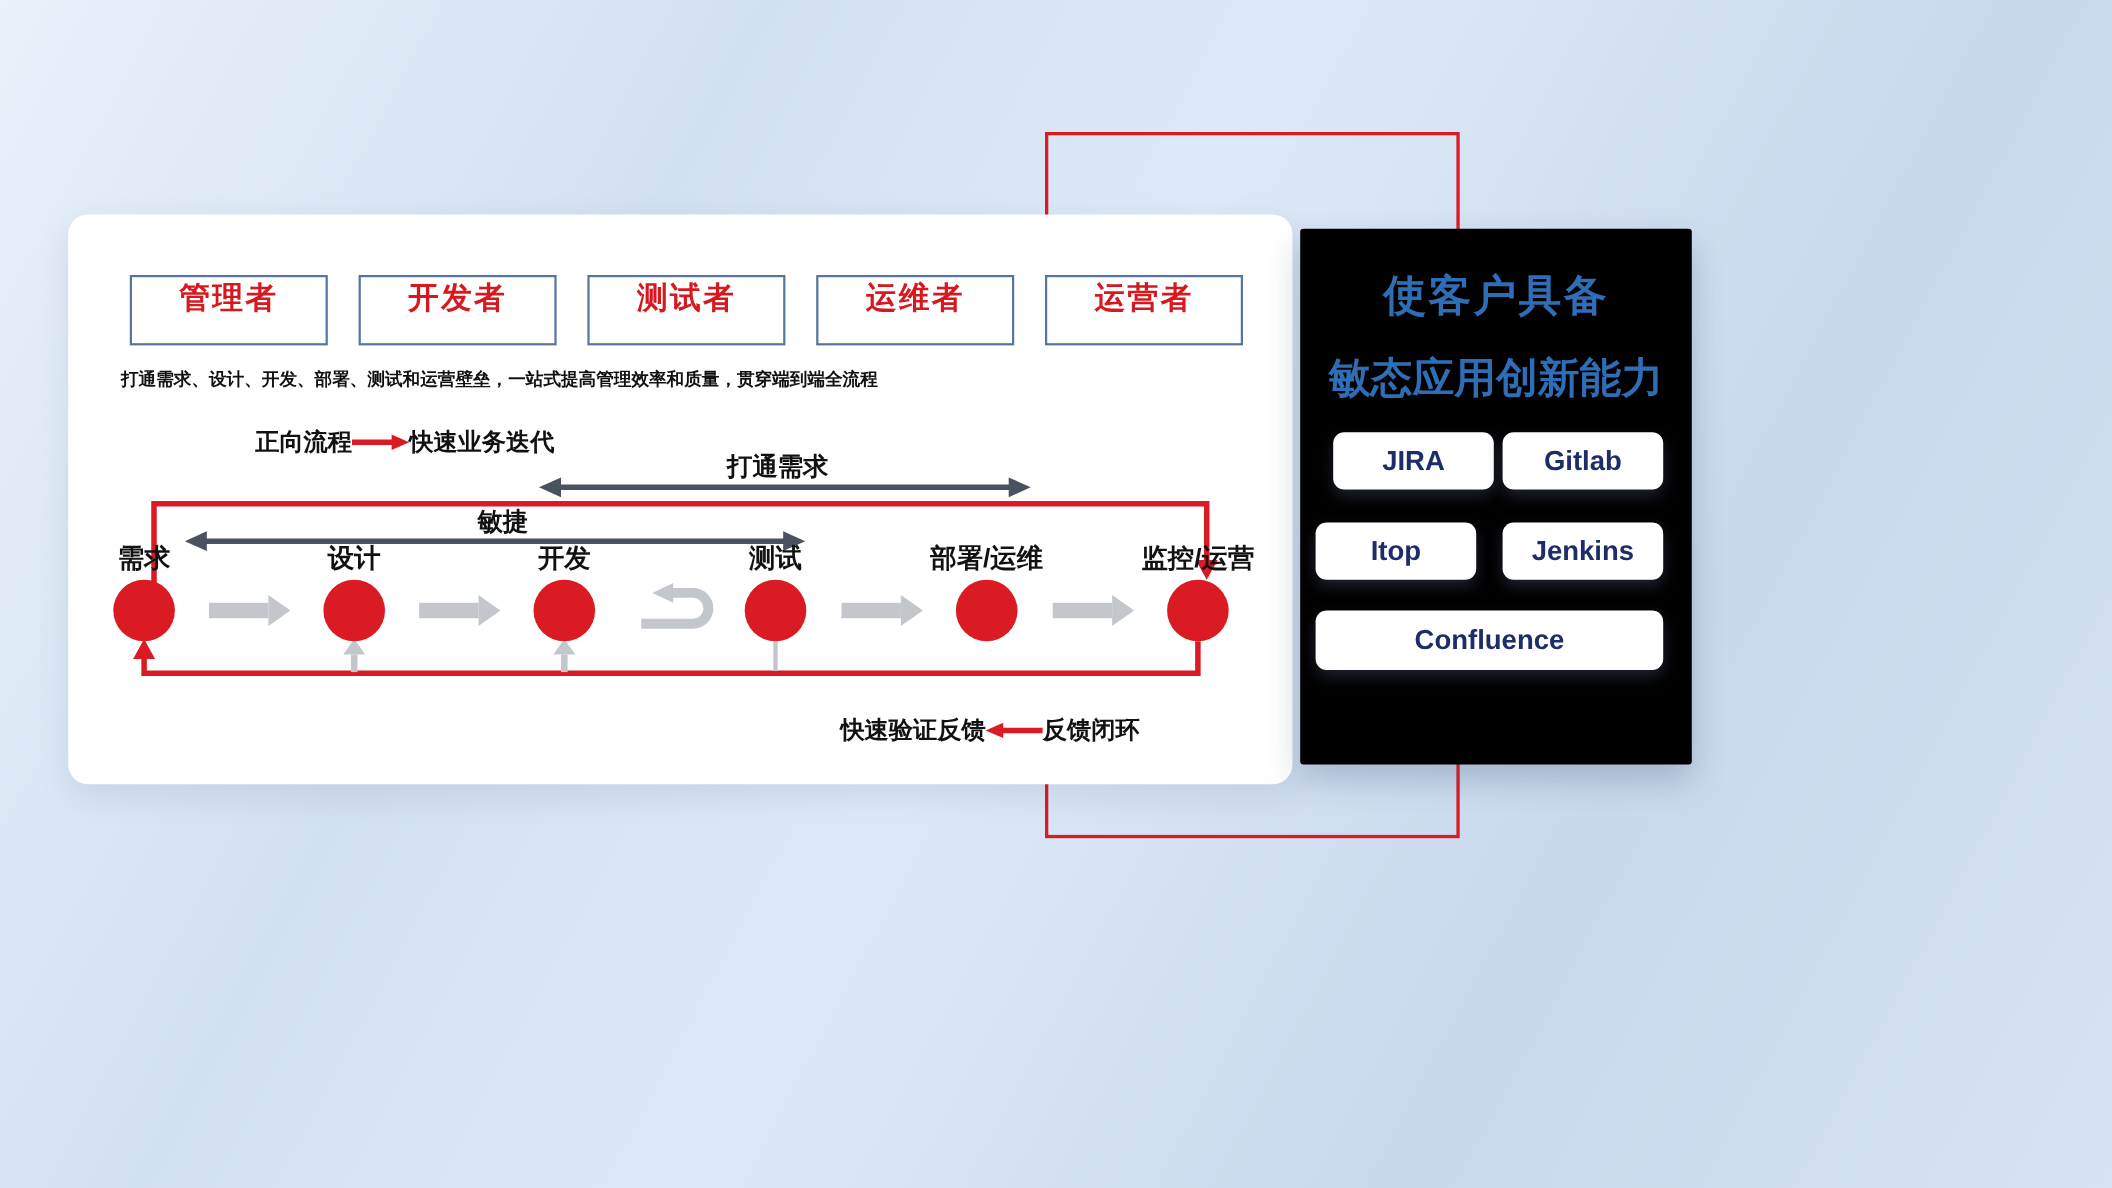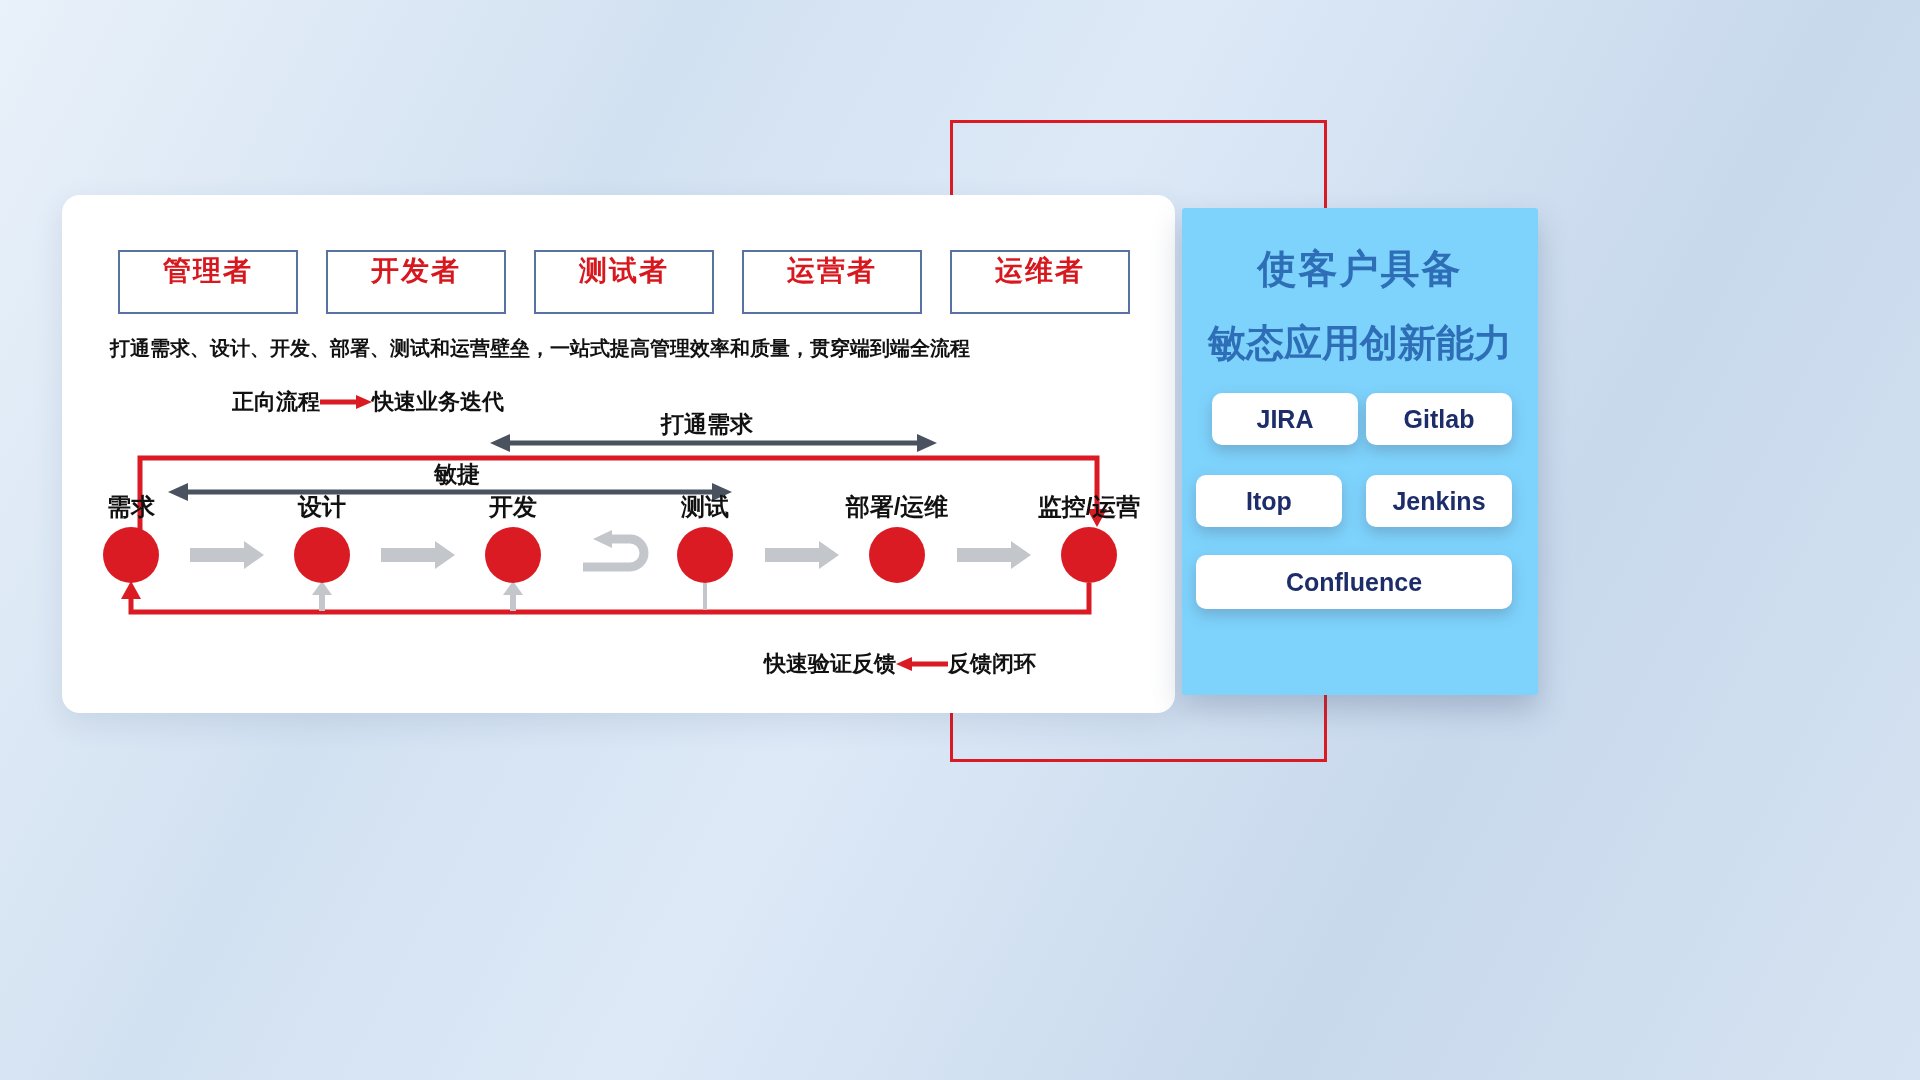--- a/index.html
+++ b/index.html
@@ -29,21 +29,21 @@
     display: flex; justify-content: space-between;
   }
   .role-box {
     width: 190px; height: 64px; border: 2px solid #55749f; background: #ffffff;
     display: flex; align-items: flex-start; justify-content: center; margin-left: 28px;
   }
   .role-box span { color: #d7191f; font-size: 28px; font-weight: bold; letter-spacing: 2px; }
 
   .subtitle {
     position: absolute; left: 48px; top: 140px; width: 1050px;
-    font-size: 20px; font-weight: bold; color: #111; white-space: nowrap;
+    font-size: 16px; font-weight: bold; color: #111; white-space: nowrap;
   }
 
   .legend-forward {
     position: absolute; left: 170px; top: 192px;
     display: flex; align-items: center; 
     font-size: 22px; font-weight: bold; color: #111;
   }
 
   .flow-label { position: absolute; transform: translateX(-50%); white-space: nowrap;
     font-size: 23px; font-weight: bold; color: #111; }
@@ -59,21 +59,21 @@
 
   .legend-feedback {
     position: absolute; left: 702px; top: 454px;
     display: flex; align-items: center; 
     font-size: 22px; font-weight: bold; color: #111;
   }
 
   
   .right-panel {
     position: absolute; left: 1182px; top: 208px; width: 356px; height: 487px;
-    background: #7dd3fc; border-radius: 3px; z-index: 3;
+    background: #000000; border-radius: 3px; z-index: 3;
     box-shadow: 0 14px 30px rgba(60,80,115,0.28);
   }
   .panel-title {
     position: absolute; left: 0; width: 100%; text-align: center;
     color: #2e6eb6; font-weight: bold; white-space: nowrap;
   }
   .panel-title.l1 { top: 34px; font-size: 39px; letter-spacing: 2px; }
   .panel-title.l2 { top: 110px; font-size: 38px; letter-spacing: 0px; }
 
   .tool {
@@ -101,24 +101,24 @@
       <div class="role-box">
         <span>管理者</span>
       </div>
       <div class="role-box">
         <span>开发者</span>
       </div>
       <div class="role-box">
         <span>测试者</span>
       </div>
       <div class="role-box">
+        <span>运维者</span>
+      </div>
+      <div class="role-box">
         <span>运营者</span>
-      </div>
-      <div class="role-box">
-        <span>运维者</span>
       </div>
     </div>
 
     <div class="subtitle">打通需求、设计、开发、部署、测试和运营壁垒，一站式提高管理效率和质量，贯穿端到端全流程</div>
 
     <div class="legend-forward">
       <span>正向流程</span>
       <svg width="52" height="16" viewBox="0 0 52 16">
         <line x1="0" y1="8" x2="38" y2="8" stroke="#da1b23" stroke-width="5"></line>
         <polygon points="36,1 36,15 52,8" fill="#da1b23"></polygon>

